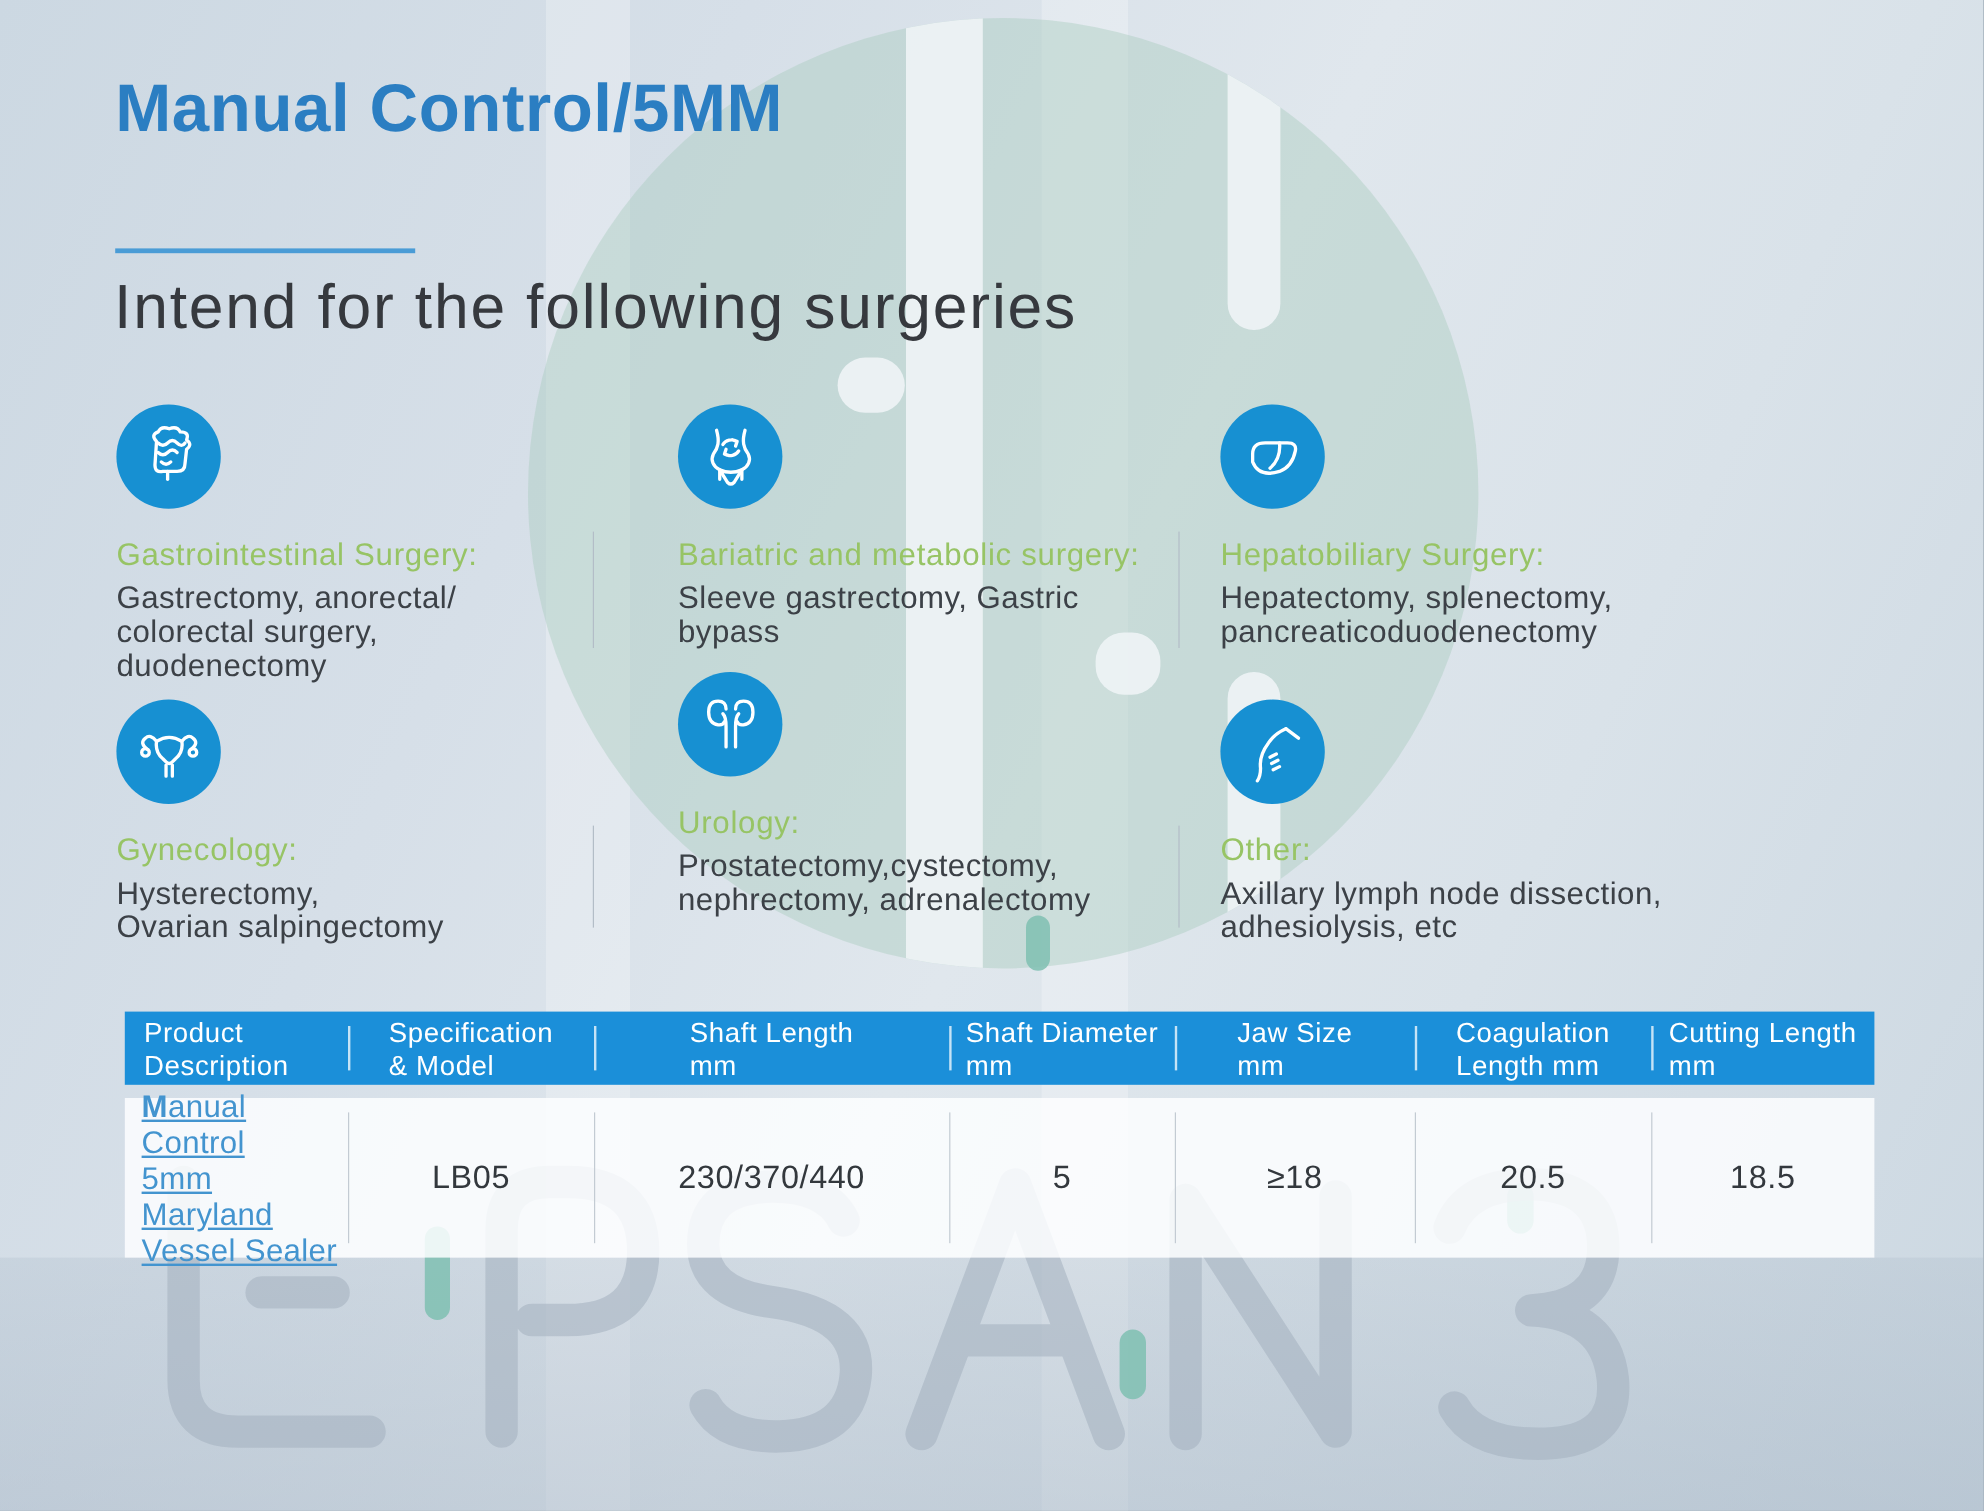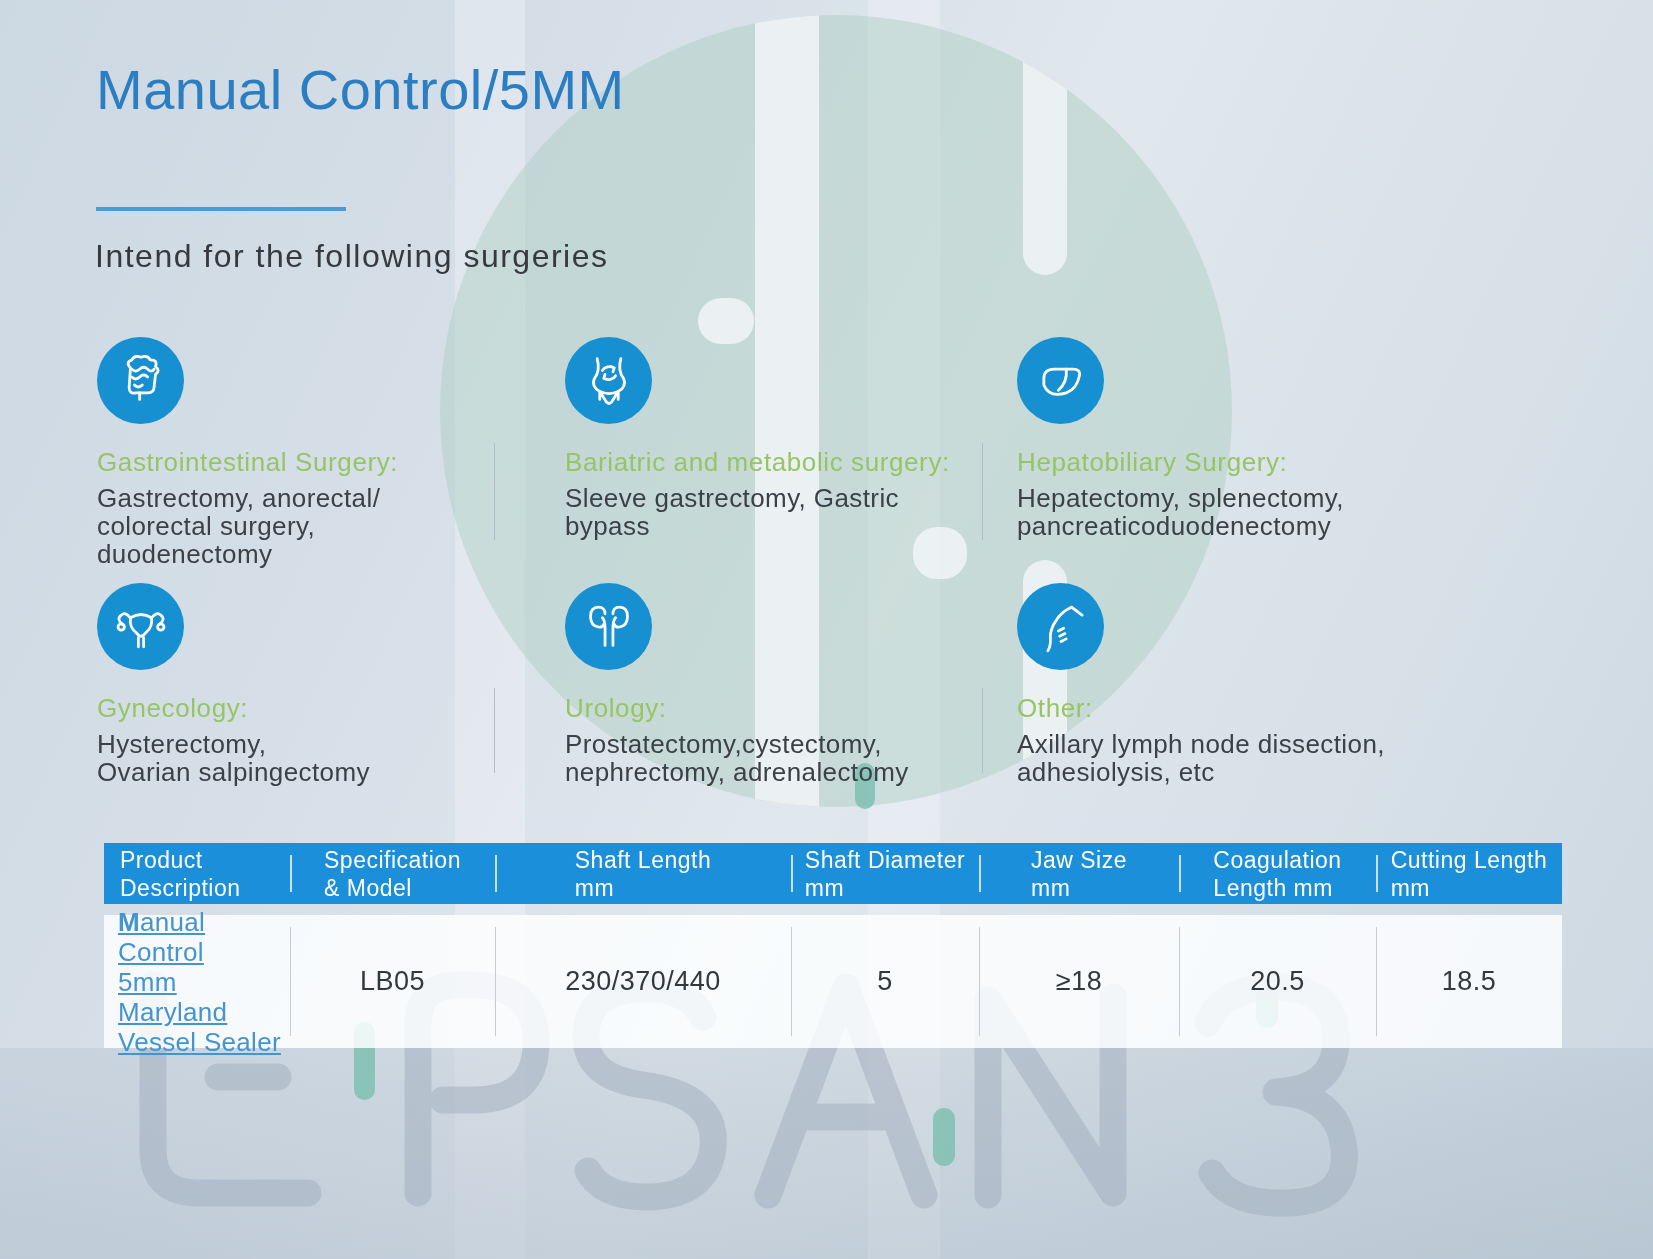--- a/index.html
+++ b/index.html
@@ -32,25 +32,25 @@
   .teal-pill{position:absolute;background:rgba(127,191,178,.85);border-radius:12px;z-index:3;}
   .pill0{left:855px;top:763px;width:20px;height:46px;}
   .pill1{left:354px;top:1022px;width:21px;height:78px;}
   .pill2{left:933px;top:1108px;width:22px;height:58px;}
   .pill3{left:1256px;top:986px;width:22px;height:42px;}
   .brand-watermark{position:absolute;left:118px;top:940px;z-index:3;opacity:.55;}
   .brand-watermark svg{display:block;}
   .sr-only{position:absolute;width:1px;height:1px;overflow:hidden;clip:rect(0 0 0 0);}
   
   .title{position:absolute;left:96px;top:58px;z-index:4;font-size:56px;line-height:63px;letter-spacing:.5px;}
-  .title .l1{font-weight:400;color:#2b7ec2;}
+  .title .l1{font-weight:700;color:#2b7ec2;}
   .title .l2{font-weight:400;color:#3f90cc;}
   .title .l2 b{font-weight:700;color:#2b7ec2;}
   .title-rule{position:absolute;left:96px;top:207px;width:250px;height:4px;background:#4a9cd6;z-index:4;}
-  .subtitle{position:absolute;left:95px;top:238px;z-index:4;font-size:32px;letter-spacing:1.5px;color:#36393e;}
+  .subtitle{position:absolute;left:95px;top:226px;z-index:4;font-size:52px;letter-spacing:1.5px;color:#36393e;}
   
   .item{position:absolute;z-index:4;}
   .icon-circle{width:87px;height:87px;border-radius:50%;background:#1790d2;display:flex;align-items:center;justify-content:center;}
   .icon-circle svg{width:58px;height:58px;stroke:#ffffff;fill:none;stroke-width:2.1;stroke-linecap:round;stroke-linejoin:round;}
   .item-heading{margin-top:23px;font-size:26px;letter-spacing:.6px;color:#97c465;}
   .item-body{margin-top:6px;font-size:26px;line-height:28px;letter-spacing:.4px;color:#3c4147;white-space:pre-line;}
   .vdiv{position:absolute;width:1px;background:#b3bdc7;z-index:4;}
   .v1{left:494px;top:443px;height:97px;}
   .v2{left:982px;top:443px;height:97px;}
   .v3{left:494px;top:688px;height:85px;}
@@ -179,21 +179,21 @@
         <circle cx="37" cy="22" r="2.4"></circle>
         <path d="M14,15 Q22,10 30,15 Q31,22 26,26 L24,28 Q22,30 20,28 L18,26 Q13,22 14,15 Z"></path>
         <path d="M20,30 V37 M24,30 V37"></path>
       </svg>
     </div>
     <div class="item-heading">Gynecology:</div>
     <div class="item-body">Hysterectomy,
 Ovarian salpingectomy</div>
   </div>
 
-  <div class="item" style="left:565px;top:583px;width:440px">
+  <div class="item" style="left:565px;top:560px;width:440px">
     <div class="icon-circle">
       <svg viewBox="0 0 44 44">
         <path d="M19,12 Q19,7 14,7 Q8,7 8,14 Q8,21 14,22 Q17,22.5 18,20"></path>
         <path d="M17,15 Q19,17 19,23 L19,36"></path>
         <path d="M25,12 Q25,7 30,7 Q36,7 36,14 Q36,21 30,22 Q27,22.5 26,20"></path>
         <path d="M27,15 Q25,17 25,23 L25,36"></path>
       </svg>
     </div>
     <div class="item-heading">Urology:</div>
     <div class="item-body">Prostatectomy,cystectomy,

